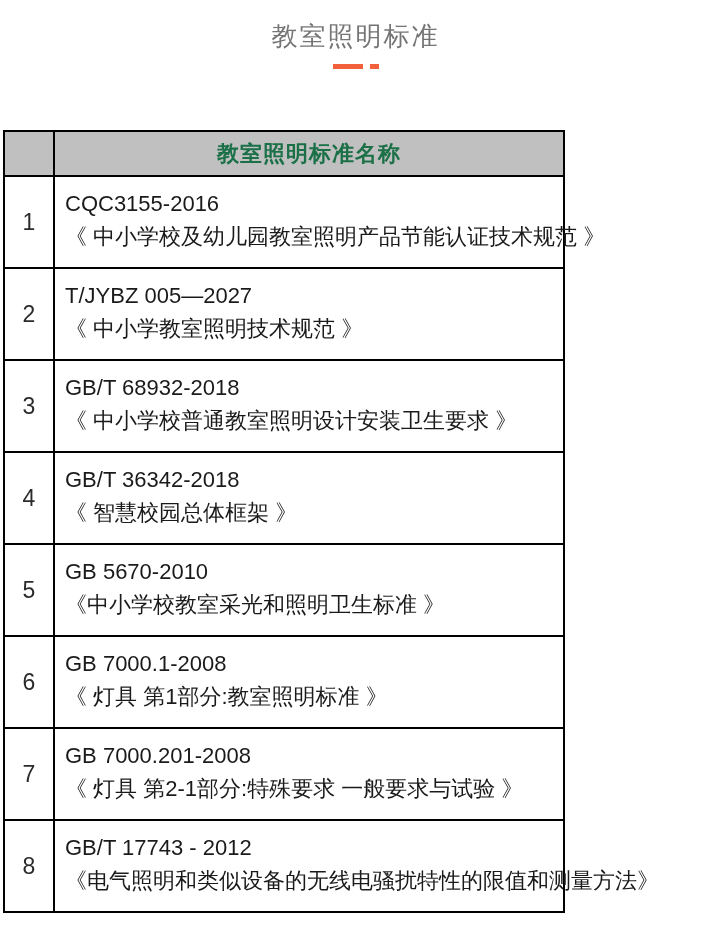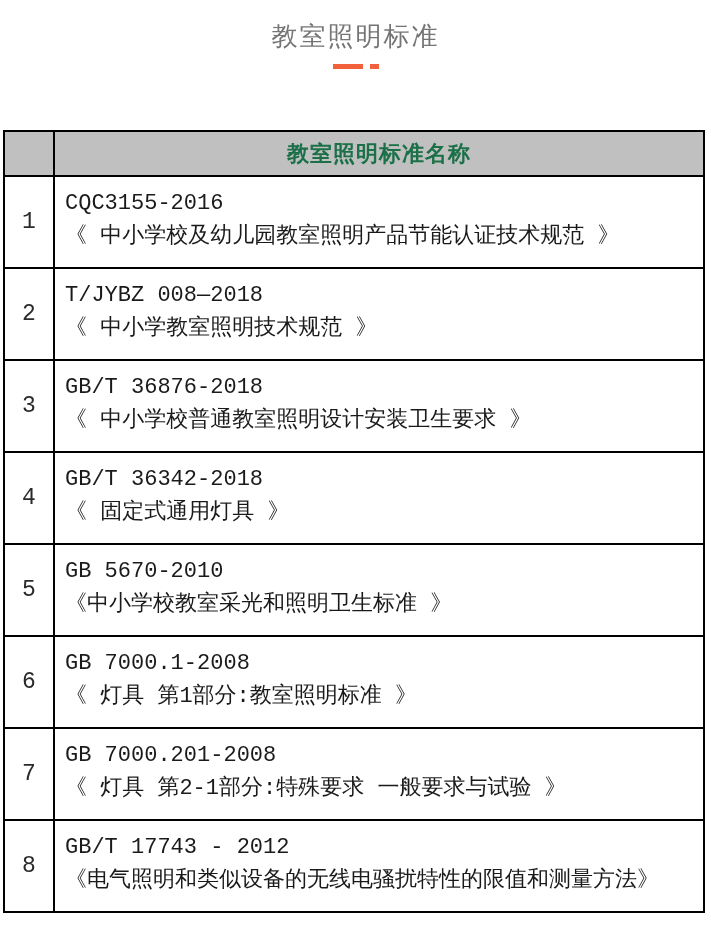--- a/index.html
+++ b/index.html
@@ -39,23 +39,22 @@
     background: var(--accent-color, #f2603c);
   }
   .accent-decoration .dash-short {
     width: 9px;
     height: 5px;
     background: var(--accent-color, #f2603c);
   }
   table.standards-table {
     border-collapse: collapse;
     margin: 61px 0 0 3px;
-    width: 702px;
+    width: 562px;
     table-layout: fixed;
-    font-family: Liberation Mono, monospace;
   }
   .standards-table th,
   .standards-table td {
     border: 2px solid #000000;
   }
   .standards-table th.header-cell {
     background: var(--header-bg, #c0c0c0);
     color: var(--header-text, #1b7048);
     font-size: 22px;
     font-weight: bold;
@@ -111,36 +110,36 @@
       <tr class="data-row">
         <td class="num-cell">1</td>
         <td class="content-cell">
           <span class="std-code">CQC3155-2016</span>
           <span class="std-name">《 中小学校及幼儿园教室照明产品节能认证技术规范 》</span>
         </td>
       </tr>
       <tr class="data-row">
         <td class="num-cell">2</td>
         <td class="content-cell">
-          <span class="std-code">T/JYBZ 008—2018</span>
+          <span class="std-code">T/JYBZ 005—2027</span>
           <span class="std-name">《 中小学教室照明技术规范 》</span>
         </td>
       </tr>
       <tr class="data-row">
         <td class="num-cell">3</td>
         <td class="content-cell">
-          <span class="std-code">GB/T 36876-2018</span>
+          <span class="std-code">GB/T 68932-2018</span>
           <span class="std-name">《 中小学校普通教室照明设计安装卫生要求 》</span>
         </td>
       </tr>
       <tr class="data-row">
         <td class="num-cell">4</td>
         <td class="content-cell">
           <span class="std-code">GB/T 36342-2018</span>
-          <span class="std-name">《 固定式通用灯具 》</span>
+          <span class="std-name">《 智慧校园总体框架 》</span>
         </td>
       </tr>
       <tr class="data-row">
         <td class="num-cell">5</td>
         <td class="content-cell">
           <span class="std-code">GB 5670-2010</span>
           <span class="std-name">《中小学校教室采光和照明卫生标准 》</span>
         </td>
       </tr>
       <tr class="data-row">

